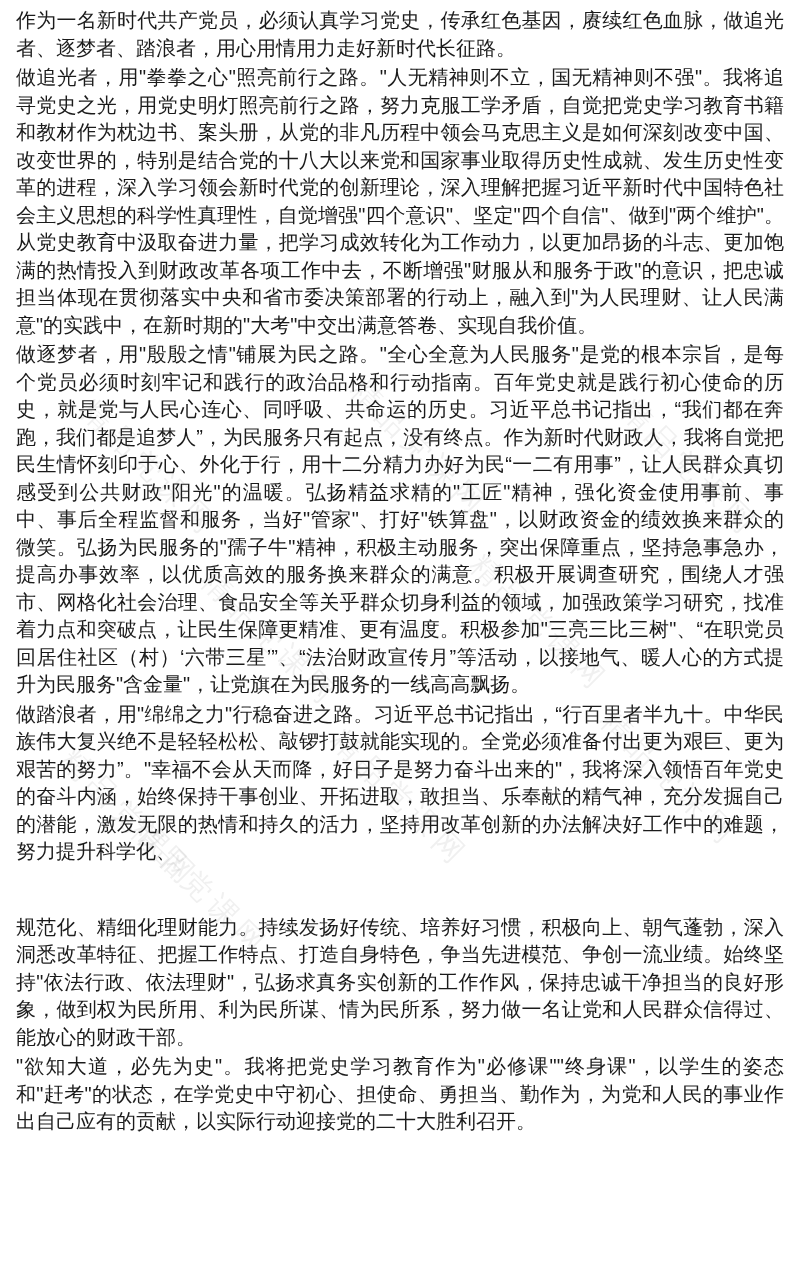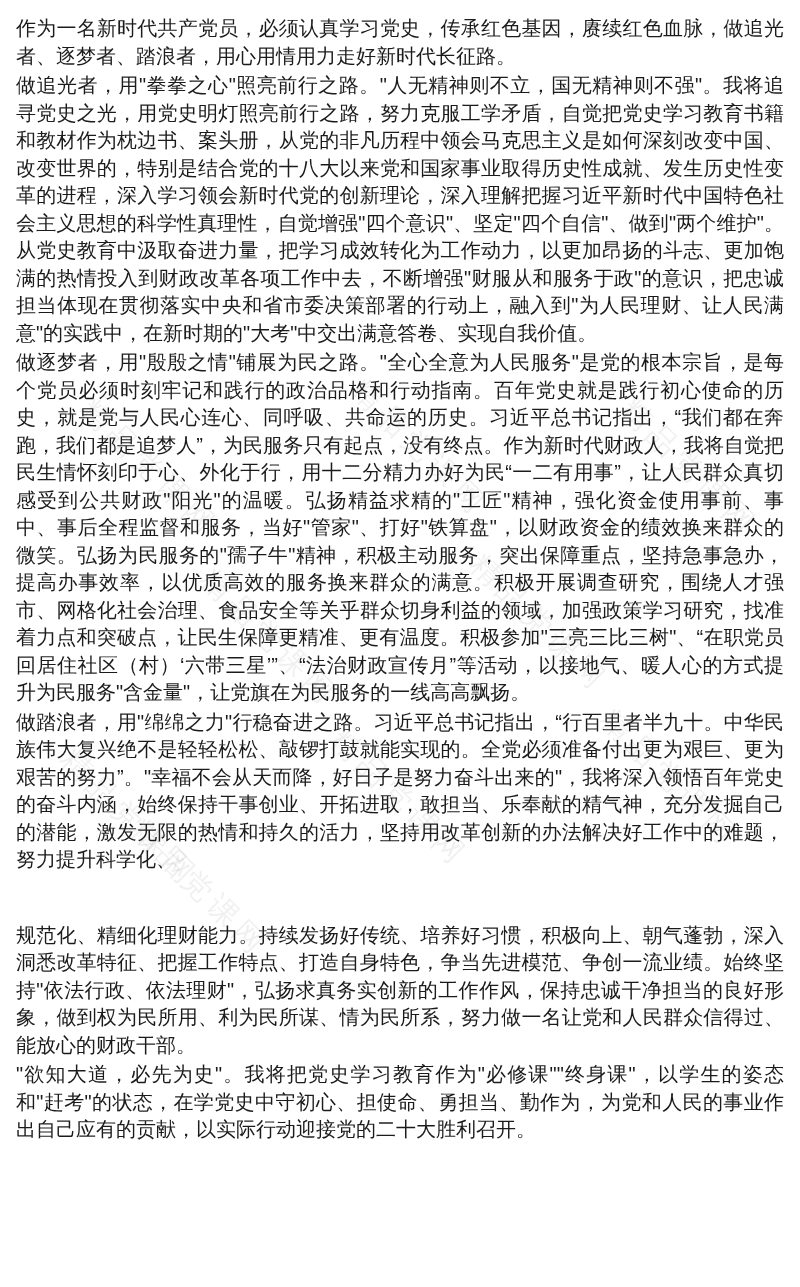--- a/index.html
+++ b/index.html
@@ -11,21 +11,21 @@
     position: relative;
     width: 800px;
     height: 1287px;
     background: #ffffff;
     overflow: hidden;
     font-family: "Liberation Sans", "DejaVu Sans", sans-serif;
   }
   .content {
     position: relative;
     z-index: 2;
-    padding: 15px 16px 0 16px;
+    padding: 7px 16px 0 16px;
     color: #1b1b1b;
     font-size: 20px;
     line-height: 27.5px;
     text-align: justify;
   }
   .para {
     margin: 0 0 2px 0;
     word-break: break-all;
   }
   .page-break-gap {

